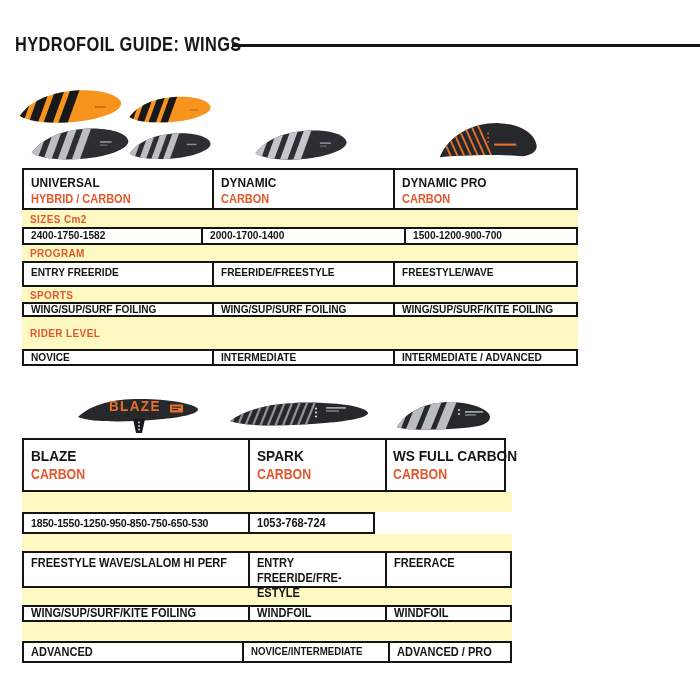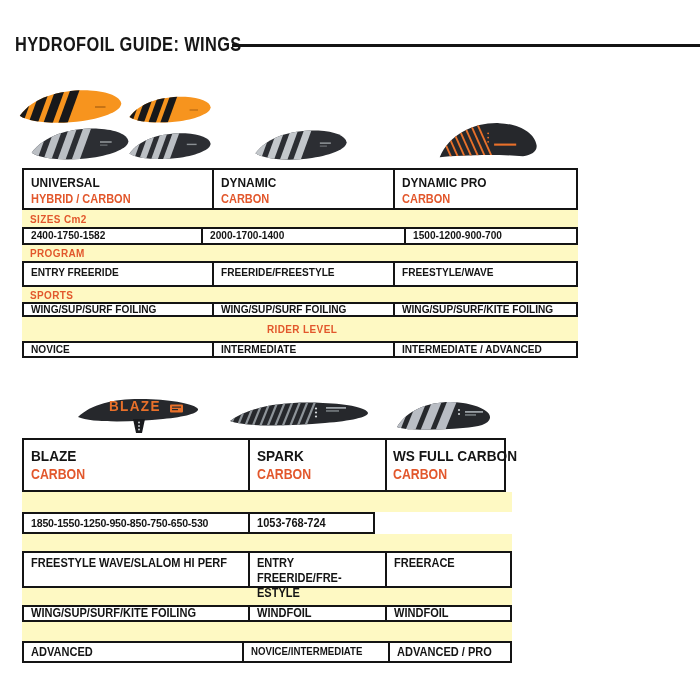--- a/index.html
+++ b/index.html
@@ -219,21 +219,21 @@
           <span class="ctext">WING/SUP/SURF FOILING</span>
         </div>
       <div class="cell vcell" style="width:181px;">
           <span class="ctext">WING/SUP/SURF FOILING</span>
         </div>
       <div class="cell vcell last" style="width:185px;">
           <span class="ctext">WING/SUP/SURF/KITE FOILING</span>
         </div>
     </div>
 
-    <div class="band" style="height:24px;justify-content:center;">
+    <div class="band" style="height:32px;">
       <span class="band-label">RIDER LEVEL</span>
     </div>
     <div class="trow" style="height:17px;">
       <div class="cell vcell" style="width:190px;">
           <span class="ctext">NOVICE</span>
         </div>
       <div class="cell vcell" style="width:181px;">
           <span class="ctext">INTERMEDIATE</span>
         </div>
       <div class="cell vcell last" style="width:185px;">

